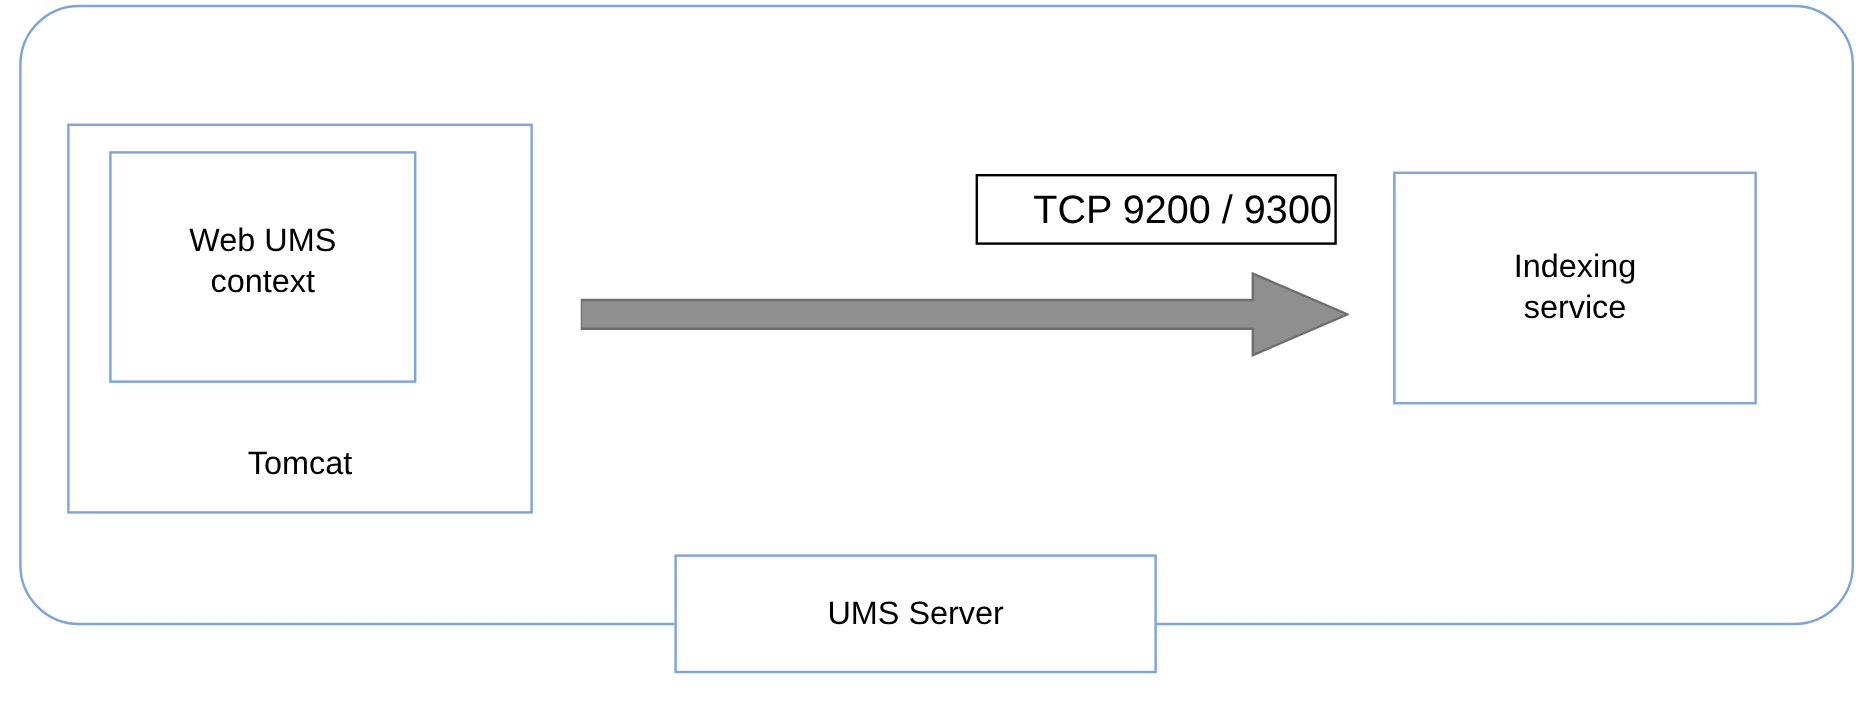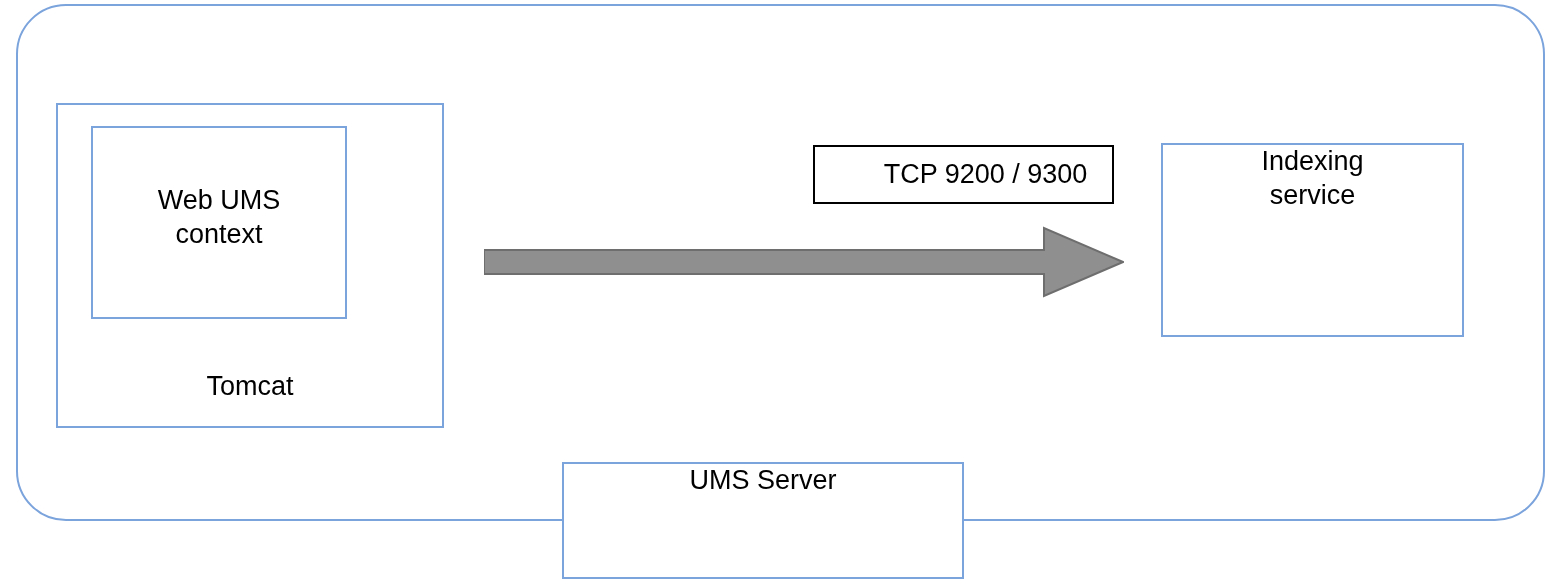--- a/index.html
+++ b/index.html
@@ -32,20 +32,21 @@
     z-index: 1;
   }
 
   
   .node {
     position: absolute;
     border: 2px solid #7BA3DC;
     background: #ffffff;
     box-sizing: border-box;
     display: flex;
+    align-items: center;
     justify-content: center;
     text-align: center;
     color: #000000;
     font-size: 27px;
     line-height: 1.25;
     z-index: 3;
   }
 
   
   .tomcat-box {
@@ -76,39 +77,39 @@
     top: 143px;
     width: 303px;
     height: 194px;
   }
 
   
   .ums-server-box {
     left: 562px;
     top: 462px;
     width: 402px;
-    height: 117px;
+    height: 99px;
     z-index: 5;
   }
 
   
   .port-label {
     position: absolute;
     left: 813px;
     top: 145px;
     width: 301px;
     height: 59px;
     border: 2px solid #000000;
     background: #ffffff;
     box-sizing: border-box;
     display: flex;
     align-items: center;
     justify-content: center;
     color: #000000;
-    font-size: 27px;
+    font-size: 33px;
     z-index: 4;
     padding-left: 44px;
   }
 
   
   .flow-arrow {
     position: absolute;
     left: 484px;
     top: 226px;
     width: 640px;

